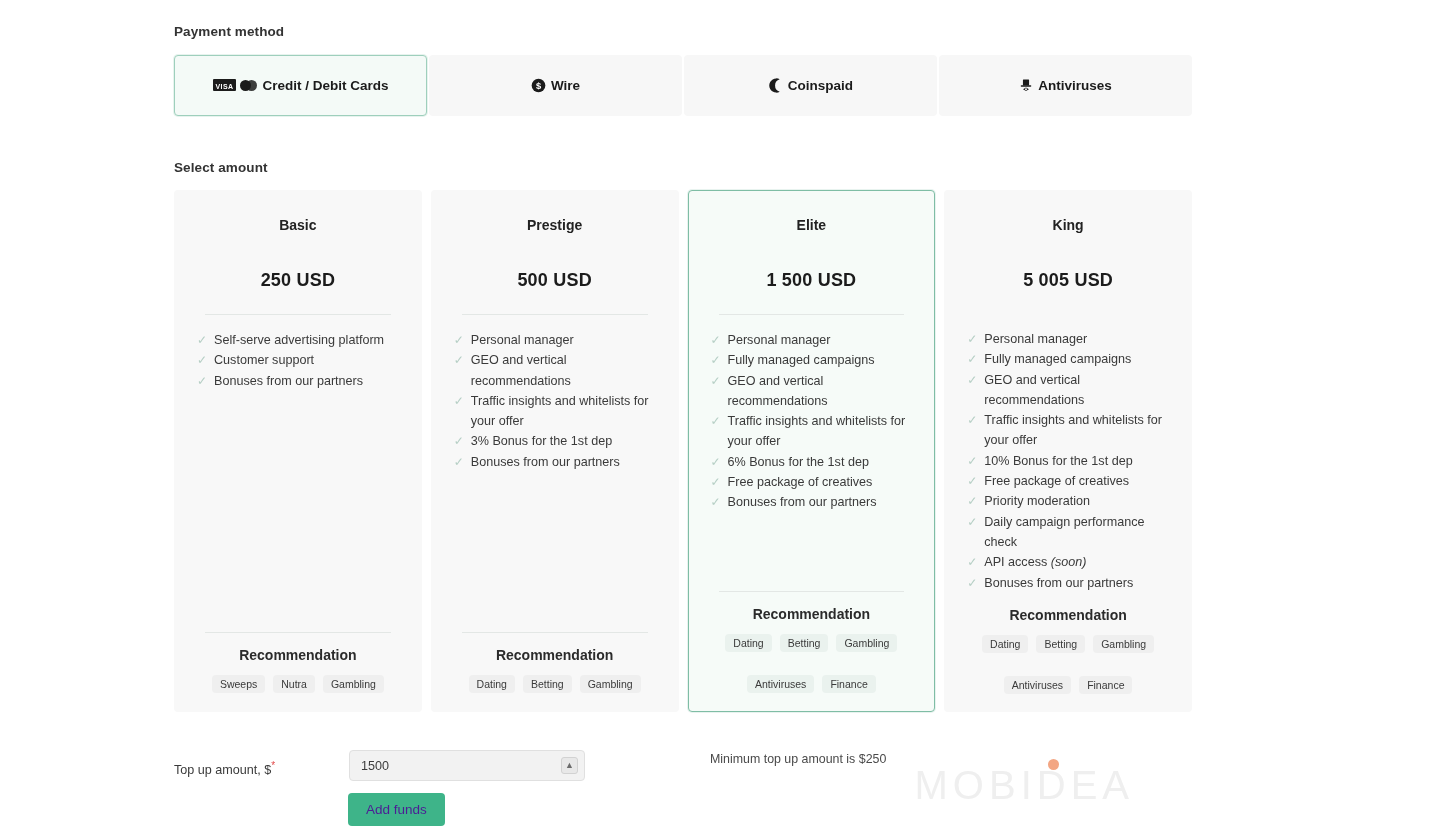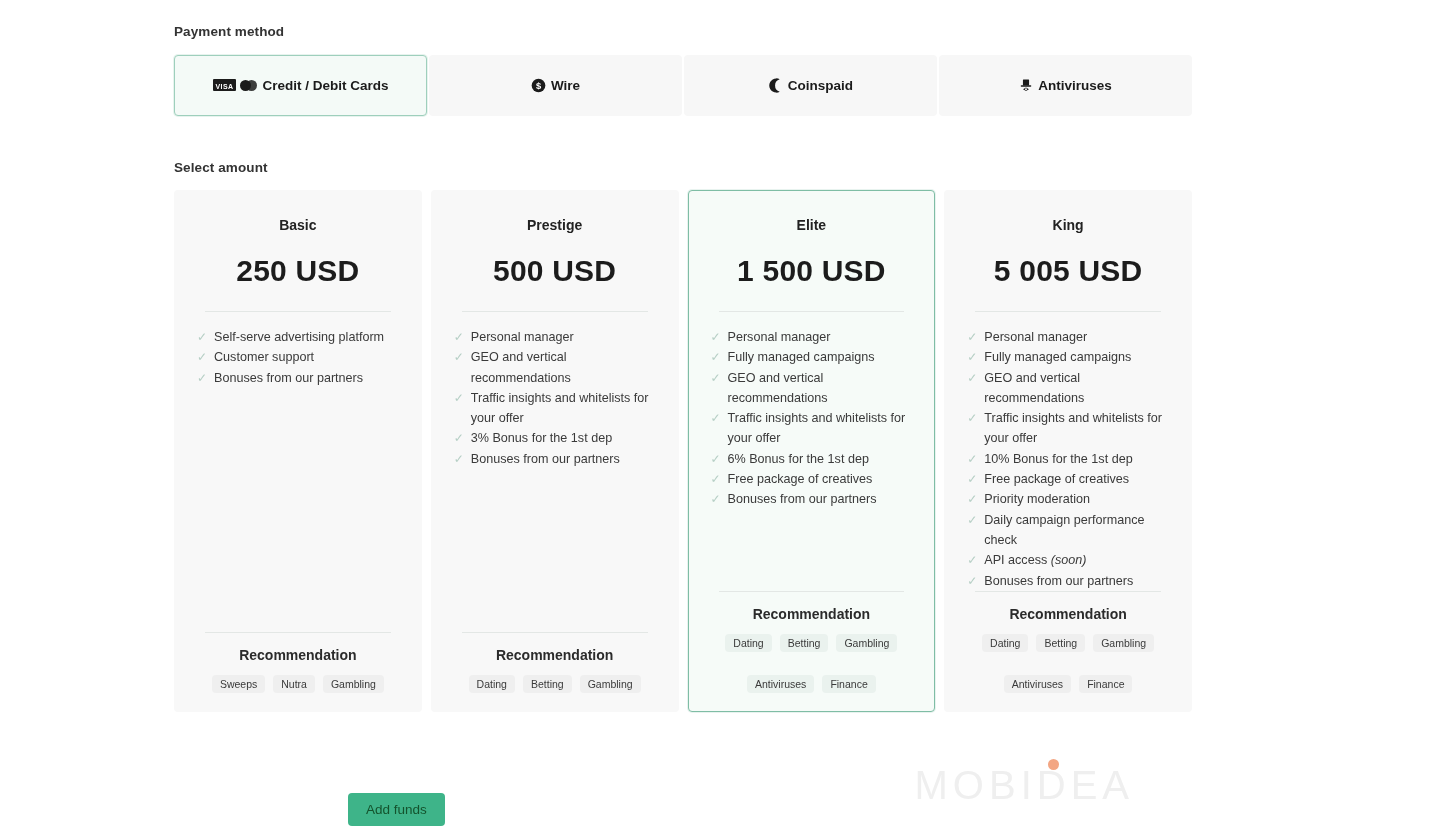--- a/index.html
+++ b/index.html
@@ -104,24 +104,24 @@
   }
   .card-name {
     text-align: center;
     font-size: 14px;
     font-weight: 700;
     color: #222222;
     margin-top: 10px;
   }
   .card-price {
     text-align: center;
-    font-size: 30px;
+    font-size: 18px;
     font-weight: 700;
     color: #1c1c1c;
-    margin-top: 21px;
+    margin-top: 37px;
     letter-spacing: .2px;
   }
   .card-divider {
     height: 1px;
     background: #e3e7e5;
     margin: 23px 8px 0 8px;
   }
   .features {
     list-style: none;
     margin-top: 15px;
@@ -225,21 +225,21 @@
     margin-left: 125px;
     font-size: 12.4px;
     color: #4a4a4a;
     padding-top: 2px;
     white-space: nowrap;
   }
   .submit-btn {
     position: absolute;
     left: 348px; top: 793px;
     background: #3eb489;
-    color: #14532d;
+    color: #4c1d95;
     border: none;
     border-radius: 4px;
     font-size: 13.5px;
     font-family: "Liberation Sans", sans-serif;
     padding: 0 18px;
     height: 33px;
     cursor: pointer;
   }
 
   
@@ -391,20 +391,30 @@
         <div class="tags">
           <span class="tag">Dating</span>
           <span class="tag">Betting</span>
           <span class="tag">Gambling</span>
           <span class="tag">Antiviruses</span>
           <span class="tag">Finance</span>
         </div>
       </div>
     </div>
 
+  <div class="form-row">
+    <div class="field-label">
+      <span>Top up amount, $</span><span class="req">*</span>
+    </div>
+    <div class="input-wrap">
+      <input class="amount-input" type="text" value="1500" style="">
+      <div class="spinner-btn">▲</div>
+    </div>
+    <div class="hint">Minimum top up amount is $250</div>
+  </div>
 
   <button class="submit-btn">Add funds</button>
 
   <div class="logo">
     <span>MOBIDEA</span>
     <span class="dot"></span>
   </div>
 
 </div>
 

